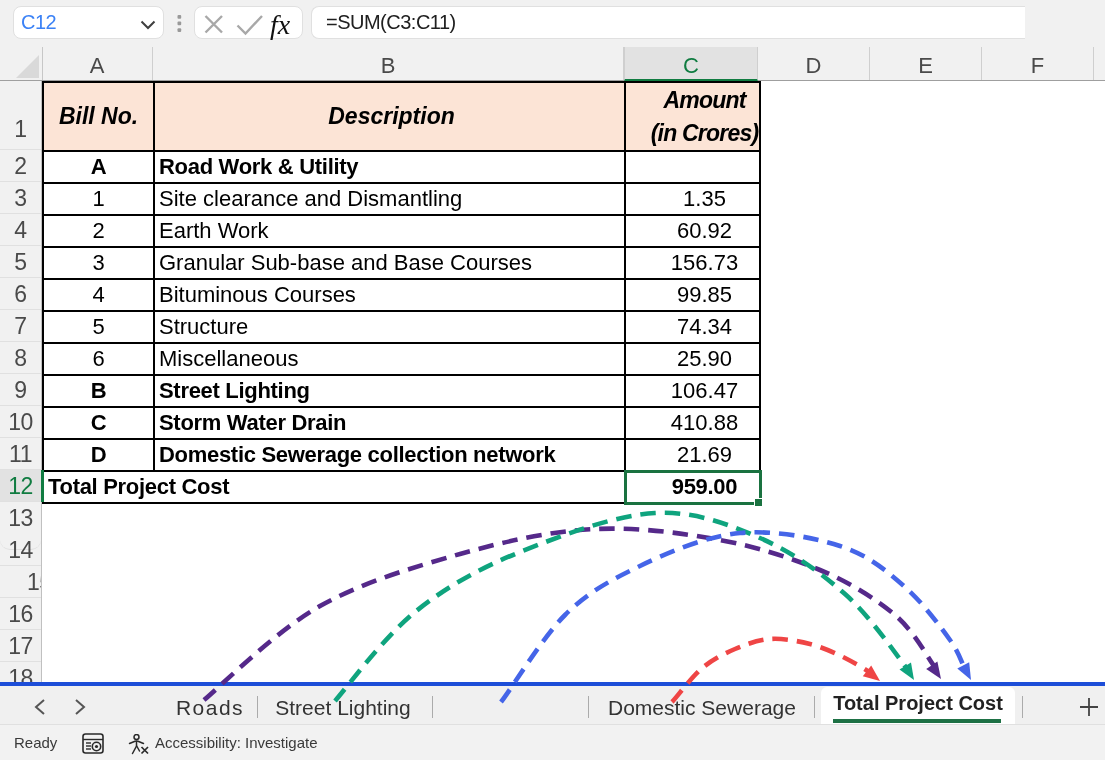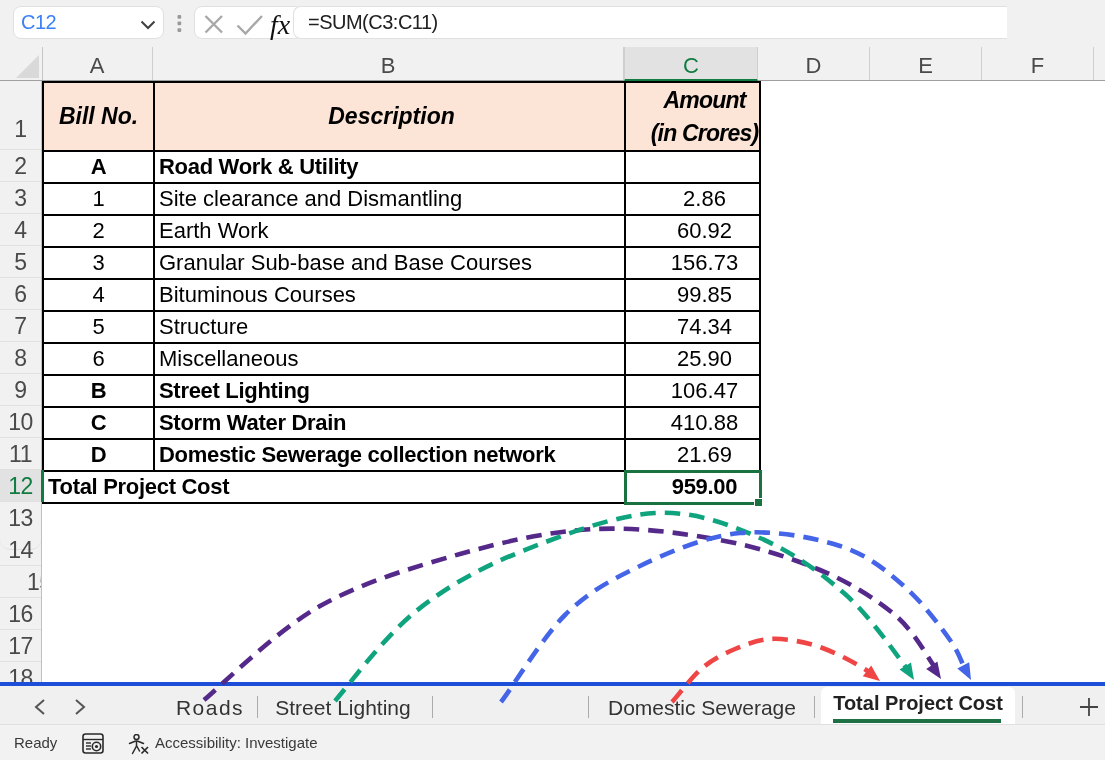--- a/index.html
+++ b/index.html
@@ -3,21 +3,21 @@
 <style>
 html,body{margin:0;padding:0;}
 body{width:1105px;height:760px;overflow:hidden;font-family:"Liberation Sans",sans-serif;background:#fff;position:relative;}
 .abs{position:absolute;}
 
 #fstrip{left:0;top:0;width:1105px;height:47px;background:#f1f1f1;}
 .wbox{position:absolute;background:#fff;border:1px solid #e0e0e0;border-radius:8px;box-sizing:border-box;}
 #namebox{left:13px;top:6px;width:151px;height:33px;}
 #nametext{position:absolute;left:7px;top:0;font-size:20px;line-height:31px;letter-spacing:-0.5px;color:#3b82f6;}
 #fxbox{left:194px;top:6px;width:109px;height:33px;}
-#fmbox{left:293px;top:6px;width:714px;height:33px;border-radius:8px 0 0 8px;border-right:none;padding-left:20px;}
+#fmbox{left:311px;top:6px;width:714px;height:33px;border-radius:8px 0 0 8px;border-right:none;padding-left:20px;}
 #fmtext{position:absolute;left:14px;top:0;font-size:20px;line-height:31px;letter-spacing:-0.5px;color:#202020;}
 
 #chead{left:0;top:47px;width:1105px;height:34px;background:#f1f1f1;border-bottom:1px solid #9f9f9f;box-sizing:border-box;}
 .colh{position:absolute;top:0;height:33px;text-align:center;font-size:22px;color:#4a4a4a;line-height:38px;box-sizing:border-box;border-right:1px solid #cfcfcf;}
 #colC{background:#e2e2e2;color:#107c41;border-bottom:2.5px solid #107c41;border-left:1px solid #cfcfcf;height:34px;}
 
 #rhead{left:0;top:81px;width:42px;height:601px;background:#f1f1f1;border-right:1px solid #c0c0c0;box-sizing:border-box;overflow:hidden;}
 .rowh{position:absolute;left:0;width:41px;text-align:center;font-size:23px;letter-spacing:-0.5px;color:#4a4a4a;border-bottom:1px solid #e0e0e0;box-sizing:border-box;}
 #row12h{background:#e2e2e2;color:#107c41;}
 #row12bar{left:41px;top:469.5px;width:3px;height:32px;background:#107c41;z-index:6;}
@@ -121,21 +121,21 @@
         <td class="c">Amount<br>(in&nbsp;Crores)</td>
       </tr>
   <tr style="height:32px">
         <td class="a bold">A</td>
         <td class="b bold">Road Work &amp; Utility</td>
         <td class="c"></td>
       </tr>
   <tr style="height:32px">
         <td class="a">1</td>
         <td class="b">Site clearance and Dismantling</td>
-        <td class="c">2.86</td>
+        <td class="c">1.35</td>
       </tr>
   <tr style="height:32px">
         <td class="a">2</td>
         <td class="b">Earth Work</td>
         <td class="c">60.92</td>
       </tr>
   <tr style="height:32px">
         <td class="a">3</td>
         <td class="b">Granular Sub-base and Base Courses</td>
         <td class="c">156.73</td>

